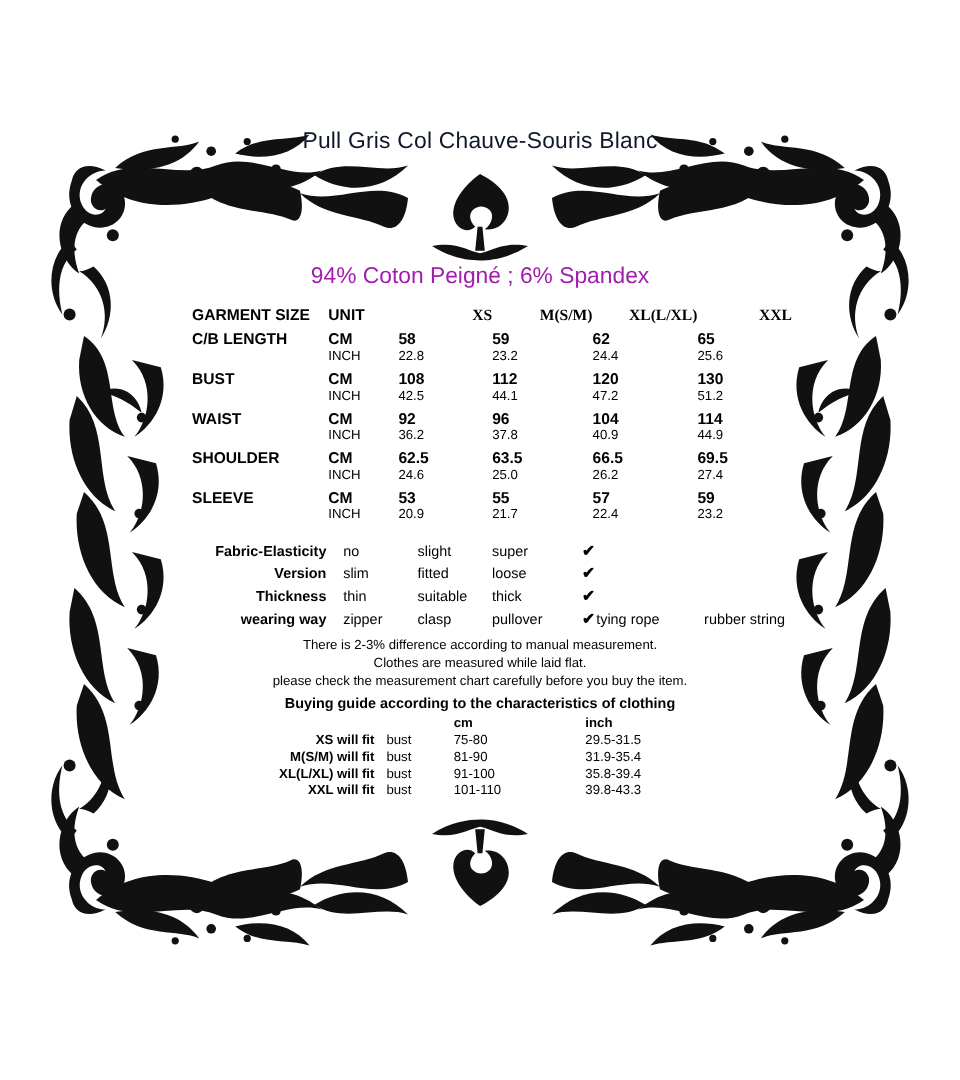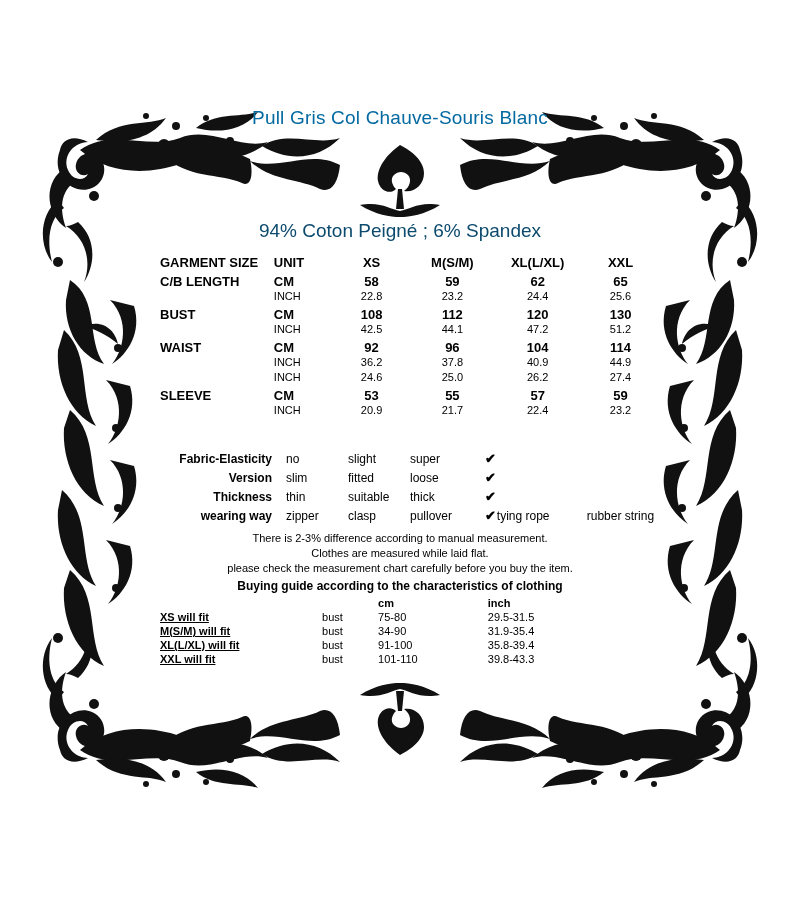--- a/index.html
+++ b/index.html
@@ -25,68 +25,68 @@
   }
 
   
   .title {
     position: absolute;
     top: 107px;
     left: 0;
     width: 800px;
     text-align: center;
     font-size: 19px;
-    color: #0369a1;
+    color: #0f172a;
     letter-spacing: 0.2px;
   }
   .subtitle {
     position: absolute;
     top: 220px;
     left: 0;
     width: 800px;
     text-align: center;
     font-size: 19px;
-    color: #0c4a6e;
+    color: #a21caf;
   }
 
   
   .size-table {
     position: absolute;
     top: 255px;
     left: 160px;
     width: 500px;
     border-collapse: collapse;
   }
   .size-table td {
     padding: 0;
     vertical-align: top;
     white-space: nowrap;
   }
   .col-label  { width: 120px; text-align: left; margin-left: 24px; }
   .col-unit   { width: 70px;  text-align: left; }
-  .col-val    { width: 100px; text-align: center; }
+  .col-val    { width: 100px; text-align: left; }
 
   tr.head td {
     font-size: 13px;
     font-weight: bold;
     padding-bottom: 1px;
   }
   tr.cm td {
     font-size: 13px;
     font-weight: bold;
     padding-top: 3px;
   }
   tr.inch td {
     font-size: 11px;
     font-weight: normal;
     padding-top: 1px;
     padding-bottom: 2px;
   }
   tr.inch td.col-label { font-size: 11px; }
-  .hdr-size { text-align: center; }
+  .hdr-size { text-align: right; font-family: Liberation Serif, serif; }
 
   
   .attrs {
     position: absolute;
     top: 449px;
     left: 160px;
     width: 500px;
     border-collapse: collapse;
     font-size: 12px;
   }
@@ -124,21 +124,21 @@
   
   .guide {
     position: absolute;
     top: 596px;
     left: 160px;
     width: 440px;
     border-collapse: collapse;
     font-size: 11px;
   }
   .guide td { padding: 1px 0; white-space: nowrap; }
-  .guide .g-name  { width: 120px; text-align: left; padding-right: 10px; font-weight: bold; text-decoration: underline; }
+  .guide .g-name  { width: 120px; text-align: right; padding-right: 10px; font-weight: bold; }
   .guide .g-bust  { width: 45px; }
   .guide .g-cm    { width: 88px; }
   .guide .g-inch  { width: 90px; }
   .guide tr.g-head td { font-weight: bold; }
 </style>
 </head>
 <body>
 
 <svg class="frame" viewBox="0 0 800 900" xmlns="http://www.w3.org/2000/svg">
   <g fill="#111111">
@@ -345,20 +345,28 @@
     </tr>
     <tr class="inch">
       <td class="col-label"></td>
       <td class="col-unit">INCH</td>
       <td class="col-val">36.2</td>
       <td class="col-val">37.8</td>
       <td class="col-val">40.9</td>
       <td class="col-val">44.9</td>
     </tr>
 
+    <tr class="cm">
+      <td class="col-label">SHOULDER</td>
+      <td class="col-unit">CM</td>
+      <td class="col-val">62.5</td>
+      <td class="col-val">63.5</td>
+      <td class="col-val">66.5</td>
+      <td class="col-val">69.5</td>
+    </tr>
     <tr class="inch">
       <td class="col-label"></td>
       <td class="col-unit">INCH</td>
       <td class="col-val">24.6</td>
       <td class="col-val">25.0</td>
       <td class="col-val">26.2</td>
       <td class="col-val">27.4</td>
     </tr>
 
     <tr class="cm">
@@ -435,21 +443,21 @@
     </tr>
     <tr>
       <td class="g-name">XS will fit</td>
       <td class="g-bust">bust</td>
       <td class="g-cm">75-80</td>
       <td class="g-inch">29.5-31.5</td>
     </tr>
     <tr>
       <td class="g-name">M(S/M) will fit</td>
       <td class="g-bust">bust</td>
-      <td class="g-cm">34-90</td>
+      <td class="g-cm">81-90</td>
       <td class="g-inch">31.9-35.4</td>
     </tr>
     <tr>
       <td class="g-name">XL(L/XL) will fit</td>
       <td class="g-bust">bust</td>
       <td class="g-cm">91-100</td>
       <td class="g-inch">35.8-39.4</td>
     </tr>
     <tr>
       <td class="g-name">XXL will fit</td>

